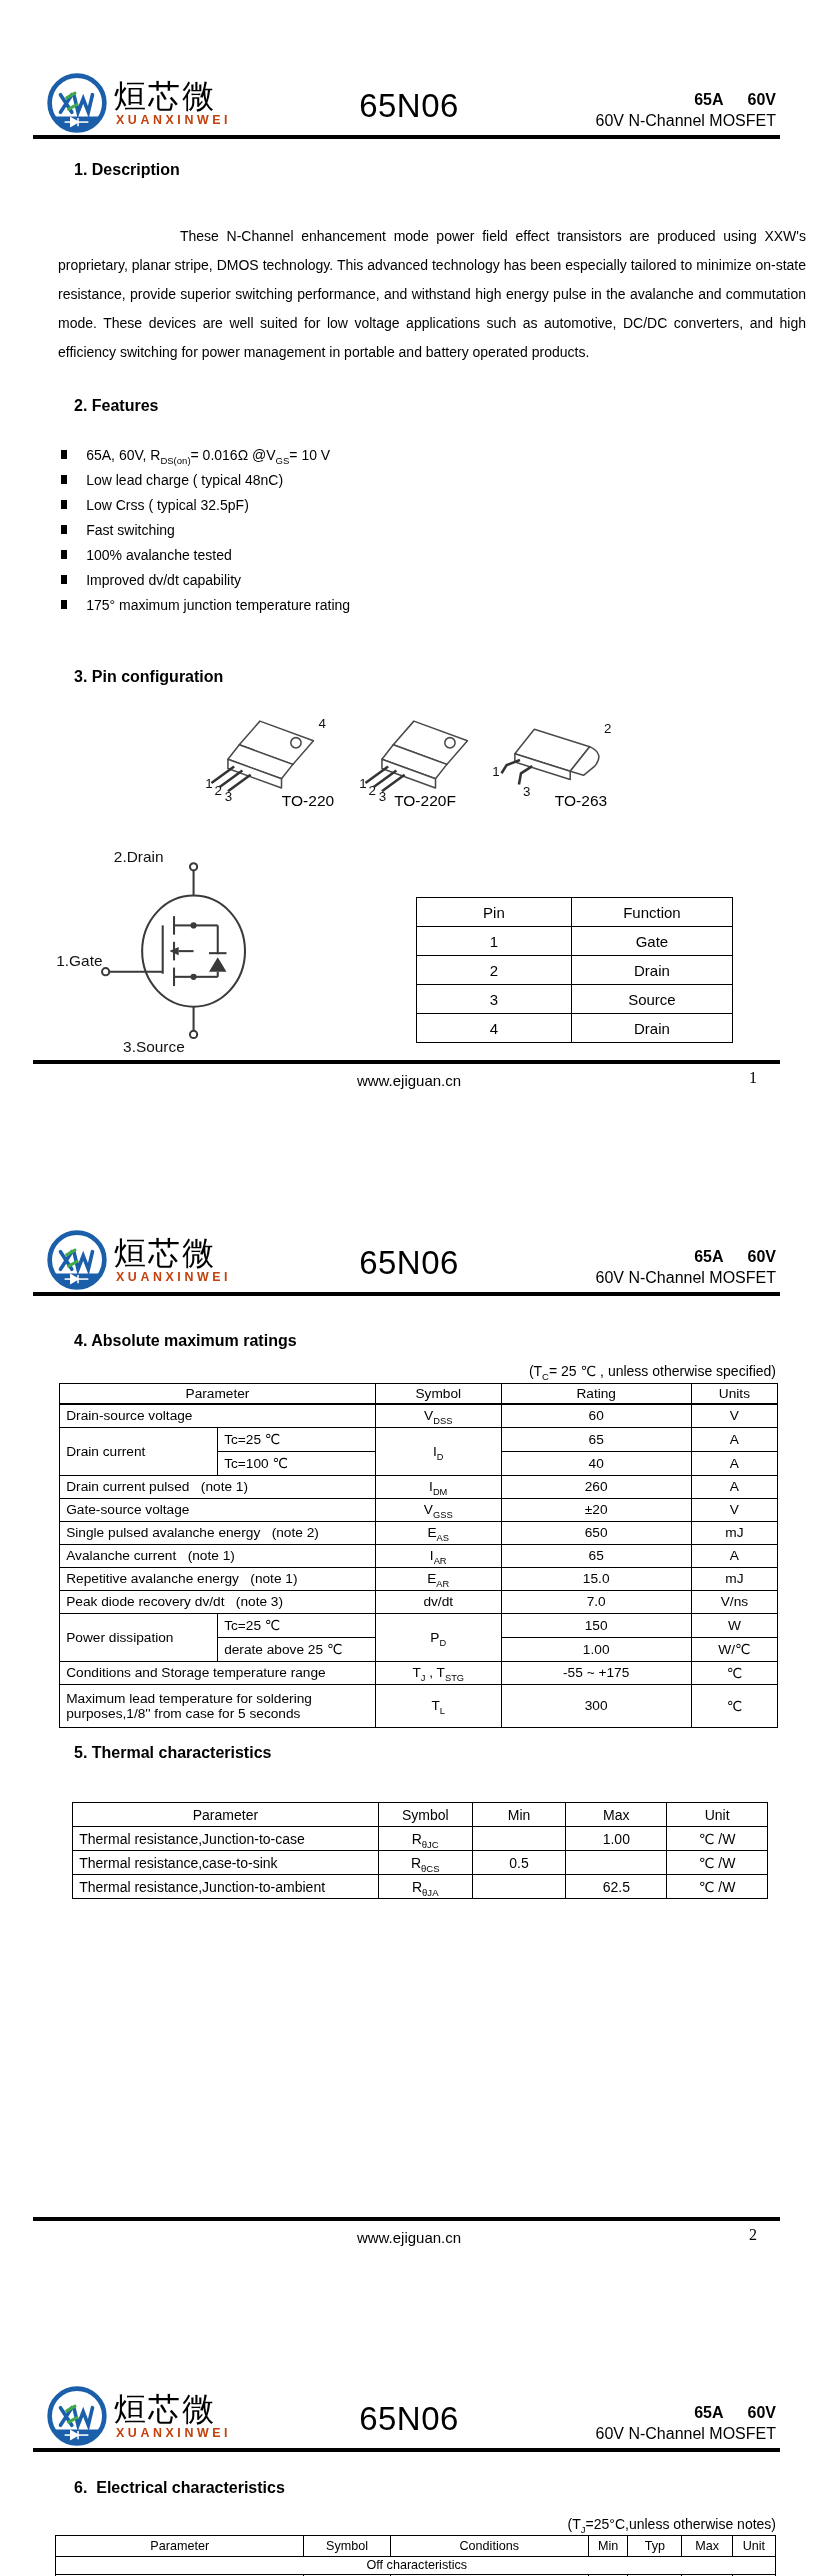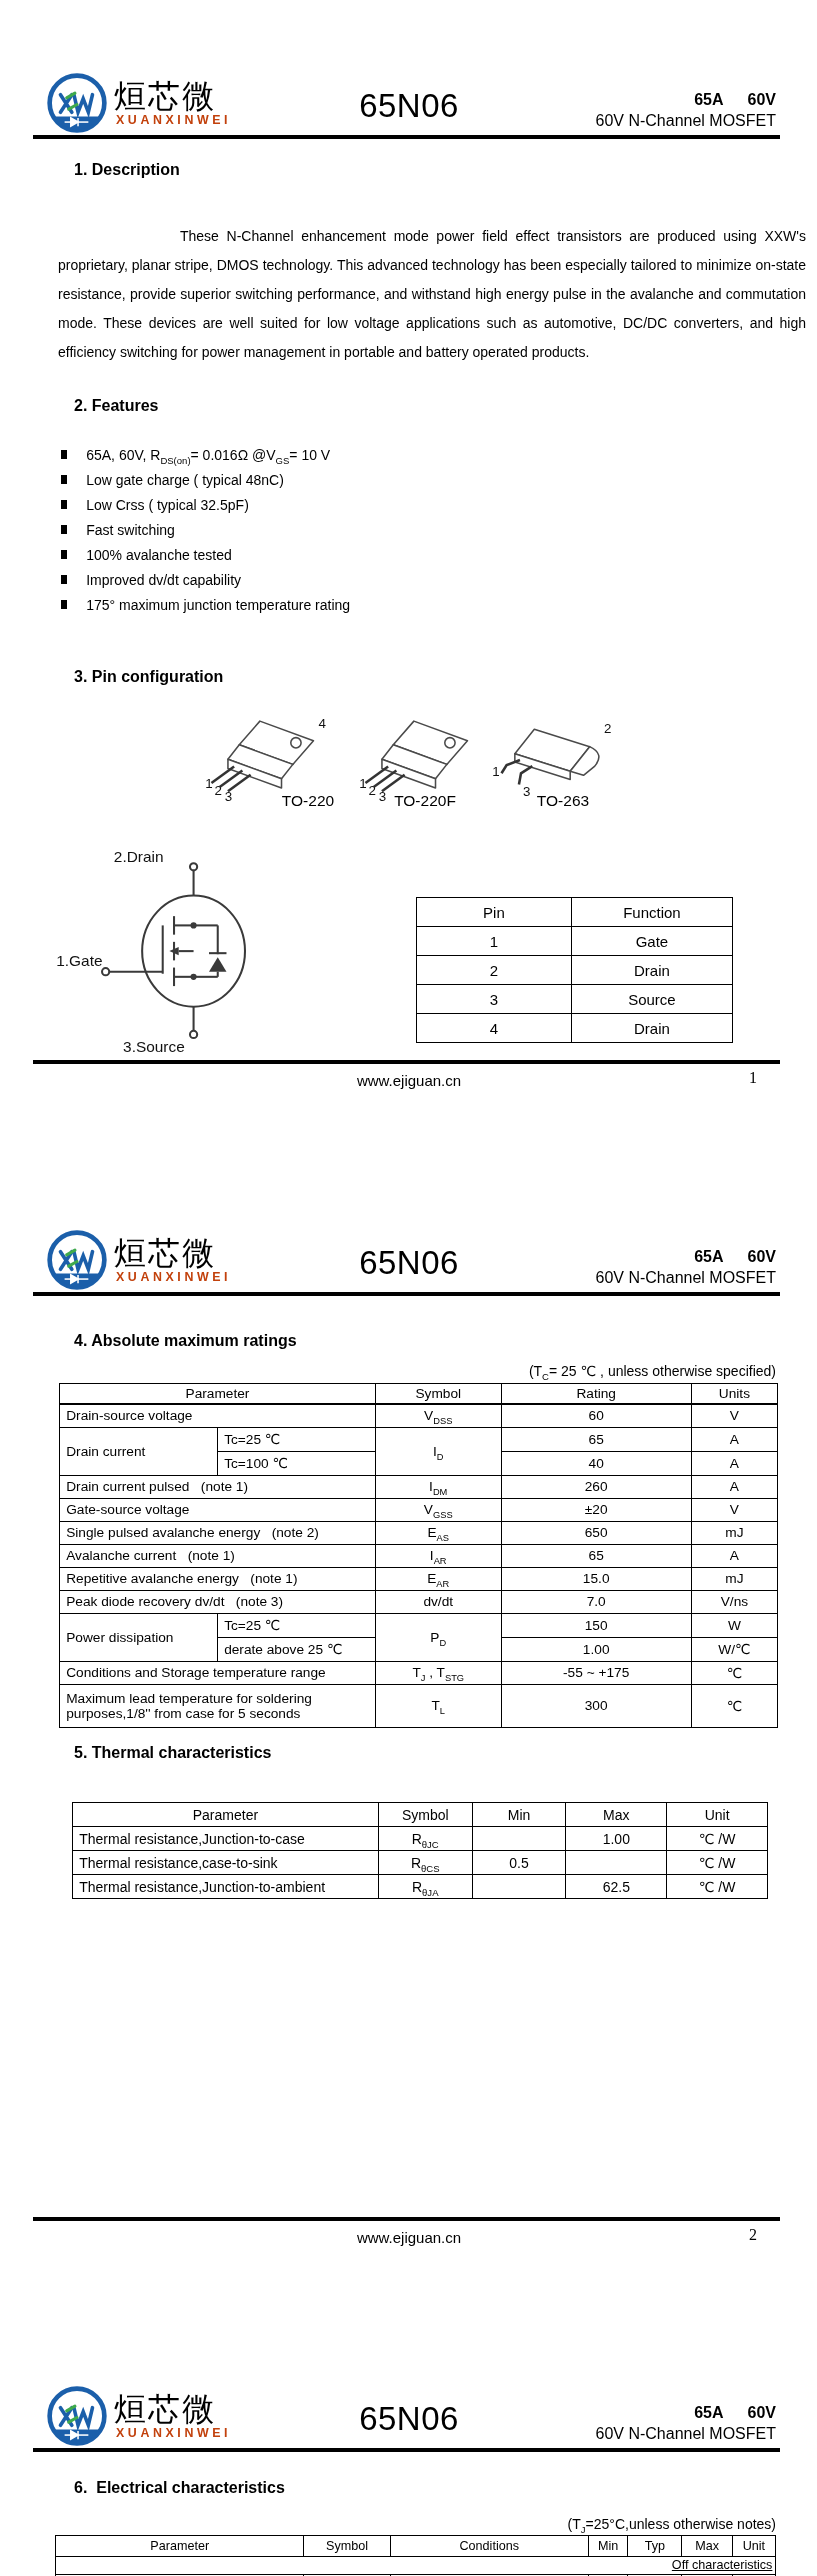--- a/index.html
+++ b/index.html
@@ -60,21 +60,21 @@
   .abs tr.sub td { height:24px; }
   .abs tr.tall td { height:43px; }
 
   .th5 { left:72px; top:645px; width:696px; font-size:14px; }
   .th5 th,.th5 td { height:24px; }
   .th5 tr.hr th { border-bottom:1.5px solid #000; }
 
   .elec { left:55px; top:222px; width:721px; font-size:12.6px; }
   .elec td { height:18px; padding:0.5px 2.6px; }
   .elec th { height:20.6px; border-bottom:1.5px solid #000; }
-  .elec td.band { text-align:right; padding-left:5.2px;text-decoration:underline; }
+  .elec td.band { text-align:center; padding-left:5.2px; }
 </style>
 </head>
 <body>
 
 <section class="page" id="p1">
   <header class="hd">
     <svg class="logo-svg" width="64" height="64" viewBox="0 0 124 124">
       <circle cx="62" cy="60" r="53" fill="none" stroke="#1b5faa" stroke-width="9"></circle>
       <g stroke="#1b5faa" stroke-width="7" fill="none" stroke-linecap="round">
         <path d="M30 44 L52 78 M52 44 L30 78"></path>
@@ -105,21 +105,21 @@
   <p class="para">These N-Channel enhancement mode power field effect transistors are produced using XXW's proprietary, planar stripe, DMOS technology. This advanced technology has been especially tailored to minimize on-state resistance, provide superior switching performance, and withstand high energy pulse in the avalanche and commutation mode. These devices are well suited for low voltage applications such as automotive, DC/DC converters, and high efficiency switching for power management in portable and battery operated products.</p>
 
   <h2 class="h2" style="top:397px">2. Features</h2>
   <ul class="features">
     <li>
         <span class="blt"></span>
         <span>65A, 60V, R<sub>DS(on)</sub>= 0.016Ω @V<sub>GS</sub>= 10 V</span>
       </li>
     <li>
         <span class="blt"></span>
-        <span>Low gate charge ( typical 48nC)</span>
+        <span>Low lead charge ( typical 48nC)</span>
       </li>
     <li>
         <span class="blt"></span>
         <span>Low Crss ( typical 32.5pF)</span>
       </li>
     <li>
         <span class="blt"></span>
         <span>Fast switching</span>
       </li>
     <li>
@@ -180,21 +180,21 @@
     <g stroke="#333" stroke-width="5" fill="none">
       <path d="M60,78 l-26,10 l-10,16"></path>
       <path d="M84,90 l-22,14 l-4,22"></path>
     </g>
     <text class="pn" x="6" y="110">1</text>
     <text class="pn" x="66" y="148">3</text>
     <text class="pn" x="224" y="26">2</text>
   </svg>
   <div class="pkg-label" style="left:264px">TO-220</div>
   <div class="pkg-label" style="left:381px">TO-220F</div>
-  <div class="pkg-label" style="left:519px">TO-263</div>
+  <div class="pkg-label" style="left:537px">TO-263</div>
 
   <svg class="sym-svg" width="242" height="216" viewBox="0 0 470 420">
     <g stroke="#3a3a3a" stroke-width="4" fill="none">
       <ellipse cx="275" cy="218" rx="100" ry="108"></ellipse>
       <line x1="275" y1="110" x2="275" y2="62"></line>
         <circle cx="275" cy="54" r="7"></circle>
       <line x1="275" y1="326" x2="275" y2="372"></line>
         <circle cx="275" cy="380" r="7"></circle>
       <line x1="112" y1="258" x2="215" y2="258"></line>
         <circle cx="104" cy="258" r="7"></circle>

